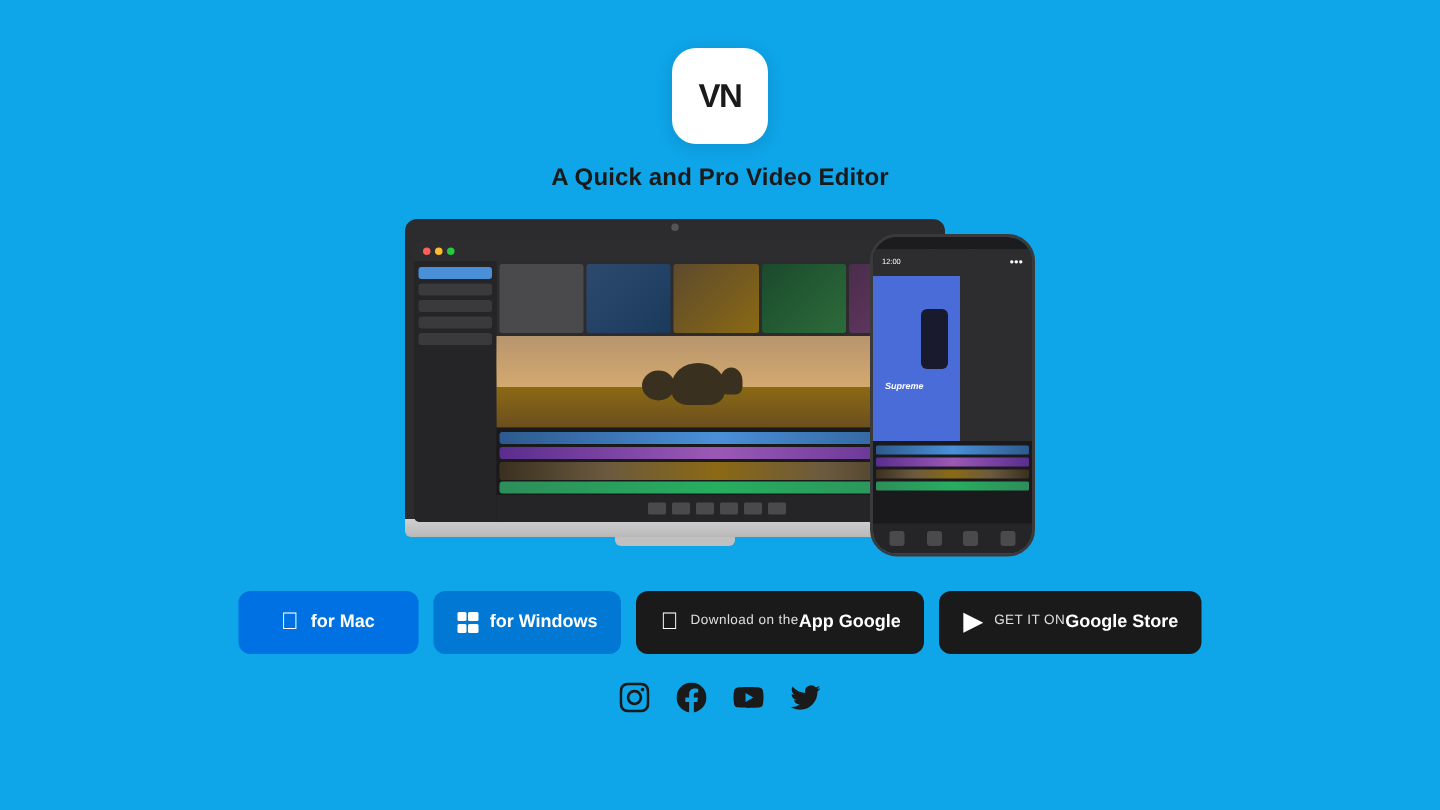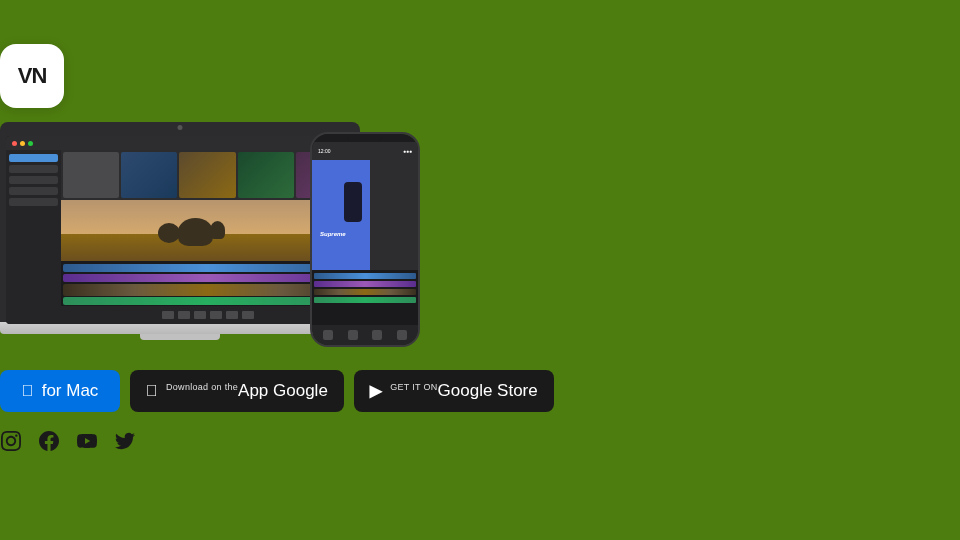--- a/index.html
+++ b/index.html
@@ -11,24 +11,25 @@
       display: flex;
       flex-direction: column;
       align-items: center;
       overflow: hidden;
       position: relative;
     }
 
     .page-wrapper {
       width: 100%;
       height: 100%;
-      background: #4d7c0f;
+      background: #0ea5e9;
       display: flex;
       flex-direction: column;
-      padding-top: 44px;
+      align-items: center;
+      padding-top: 32px;
     }
 
     
     .app-icon-wrapper {
       width: 64px;
       height: 64px;
       background: #fff;
       border-radius: 16px;
       box-shadow: 0 2px 12px rgba(0,0,0,0.12);
       display: flex;
@@ -429,22 +430,22 @@
       flex-direction: row;
       align-items: flex-start;
     }
     .btn-sub {
       font-size: 9px;
       font-weight: 400;
       opacity: 0.85;
       letter-spacing: 0.3px;
     }
     .btn-main {
-      font-size: 17px;
-      font-weight: 400;
+      font-size: 12px;
+      font-weight: 700;
       line-height: 1.1;
     }
 
     
     .windows-icon {
       display: grid;
       grid-template-columns: 1fr 1fr;
       gap: 1.5px;
       width: 14px;
       height: 14px;
@@ -474,20 +475,21 @@
   </style>
 </head>
 <body>
 
 <div class="page-wrapper">
 
   <div class="app-icon-wrapper">
     <span class="app-icon-text">VN</span>
   </div>
 
+  <div class="tagline">A Quick and Pro Video Editor</div>
 
   <div class="devices-container">
 
     <div class="laptop">
       <div class="laptop-screen-outer">
         <div class="laptop-camera-dot"></div>
         <div class="laptop-screen-inner">
           <div class="laptop-content">
             <div class="laptop-titlebar">
               <div class="dot dot-red"></div>
@@ -572,20 +574,31 @@
 
   </div>
 
   <div class="buttons-row">
 
     <button class="dl-btn btn-mac">
       <span class="btn-icon"></span>
       <span class="btn-main">for Mac</span>
     </button>
 
+    <button class="dl-btn btn-windows">
+      <span>
+        <div class="windows-icon">
+          <div class="windows-sq"></div>
+          <div class="windows-sq"></div>
+          <div class="windows-sq"></div>
+          <div class="windows-sq"></div>
+        </div>
+      </span>
+      <span class="btn-main">for Windows</span>
+    </button>
 
     <button class="dl-btn btn-appstore">
       <span class="btn-icon"></span>
       <div class="btn-text-block">
         <span class="btn-sub">Download on the</span>
         <span class="btn-main">App Google</span>
       </div>
     </button>
 
     <button class="dl-btn btn-googleplay">

